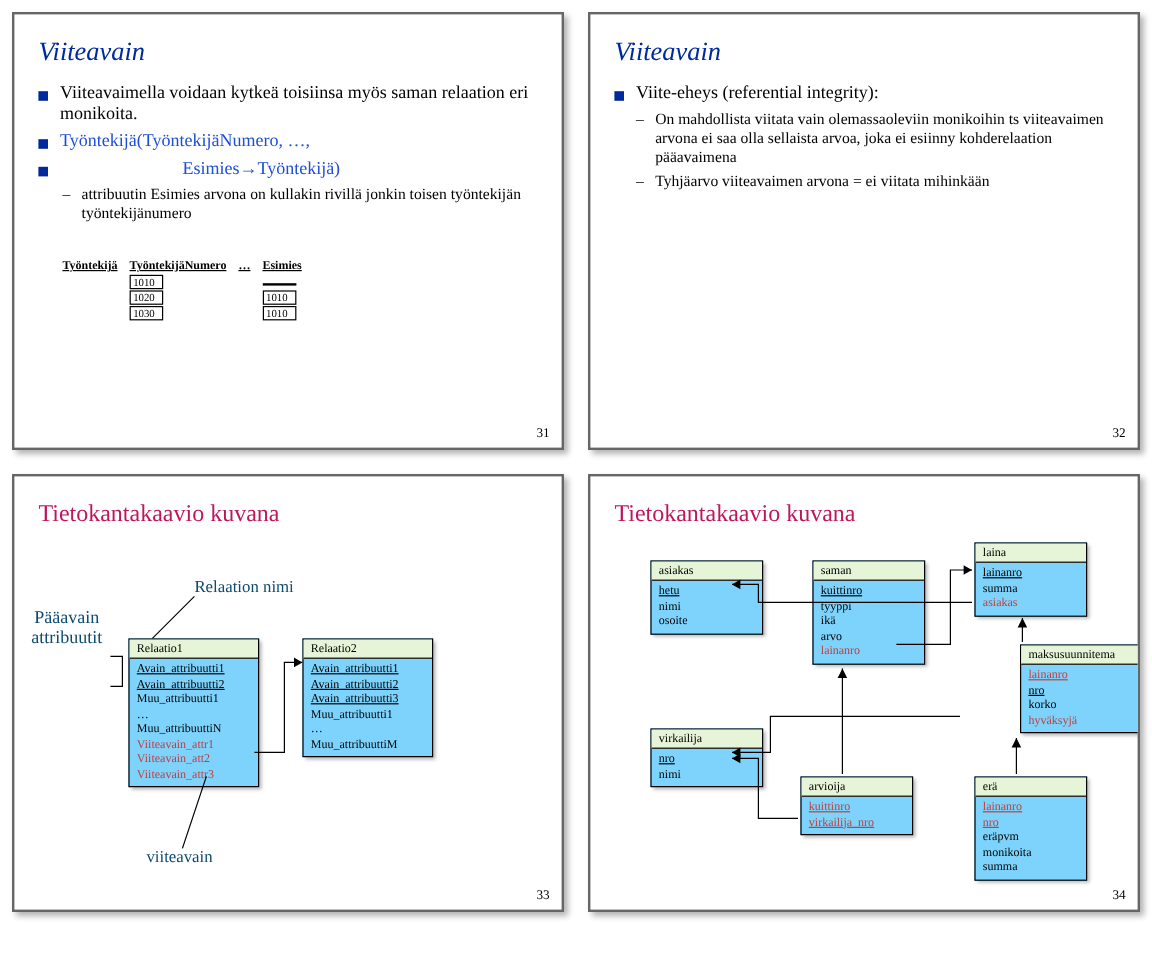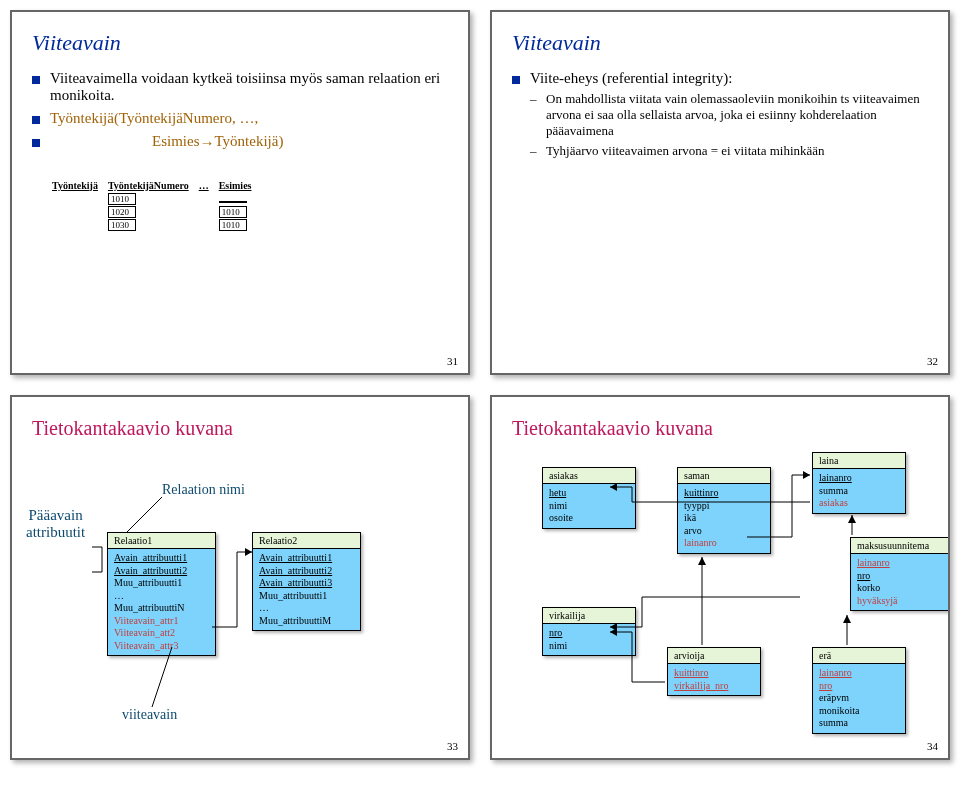--- a/index.html
+++ b/index.html
@@ -49,21 +49,21 @@
     position:relative;
     padding-left:16px;
     font-size:13px;
     margin-bottom:4px;
   }
   .sub-list > li::before {
     content:"–";
     position:absolute;
     left:0; top:0;
   }
-  .blue { color:#a16207;}
+  .blue { color:#1d4ed8;}
   .page-num {
     position:absolute;
     right:10px; bottom:6px;
     font-size:11px;
     color:#000;
   }
   
   .tiny-table {
     border-collapse:collapse;
     font-size:10px;
@@ -128,20 +128,23 @@
 
 <div class="slide">
   <h2 class="slide-title">Viiteavain</h2>
   <ul class="bullet-list">
     <li>Viiteavaimella voidaan kytkeä toisiinsa myös saman relaation eri monikoita.</li>
     <li>
       <span class="blue">Työntekijä(TyöntekijäNumero, …,</span>
     </li>
     <li style="padding-left:120px;">
       <span class="blue">Esimies→Työntekijä)</span>
+      <ul class="sub-list" style="margin-left:-100px;">
+        <li>attribuutin Esimies arvona on kullakin rivillä jonkin toisen työntekijän työntekijänumero</li>
+      </ul>
     </li>
   </ul>
   <table class="tiny-table">
     <tbody>
           <tr>
       <th>Työntekijä</th>
       <th>TyöntekijäNumero</th>
       <th>…</th>
       <th>Esimies</th>
     </tr>

